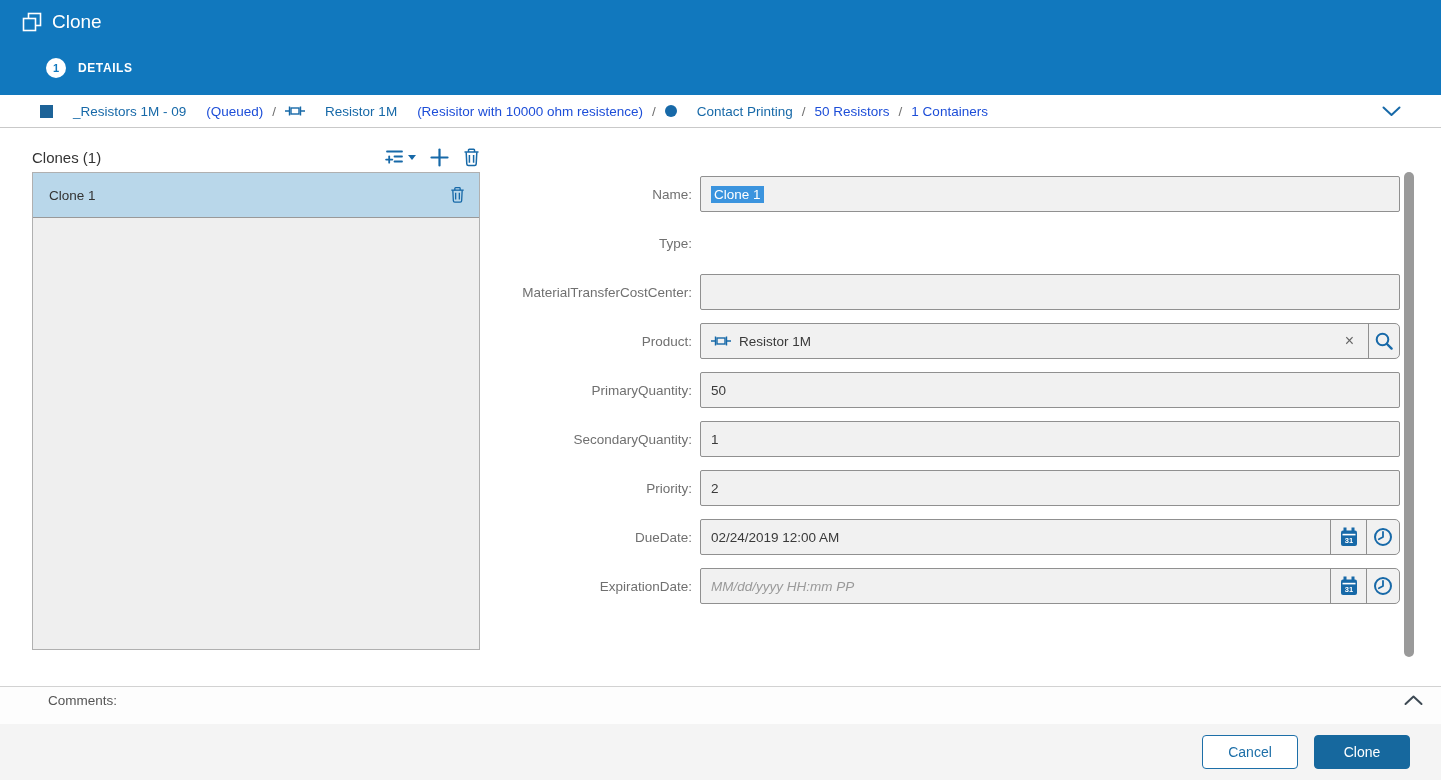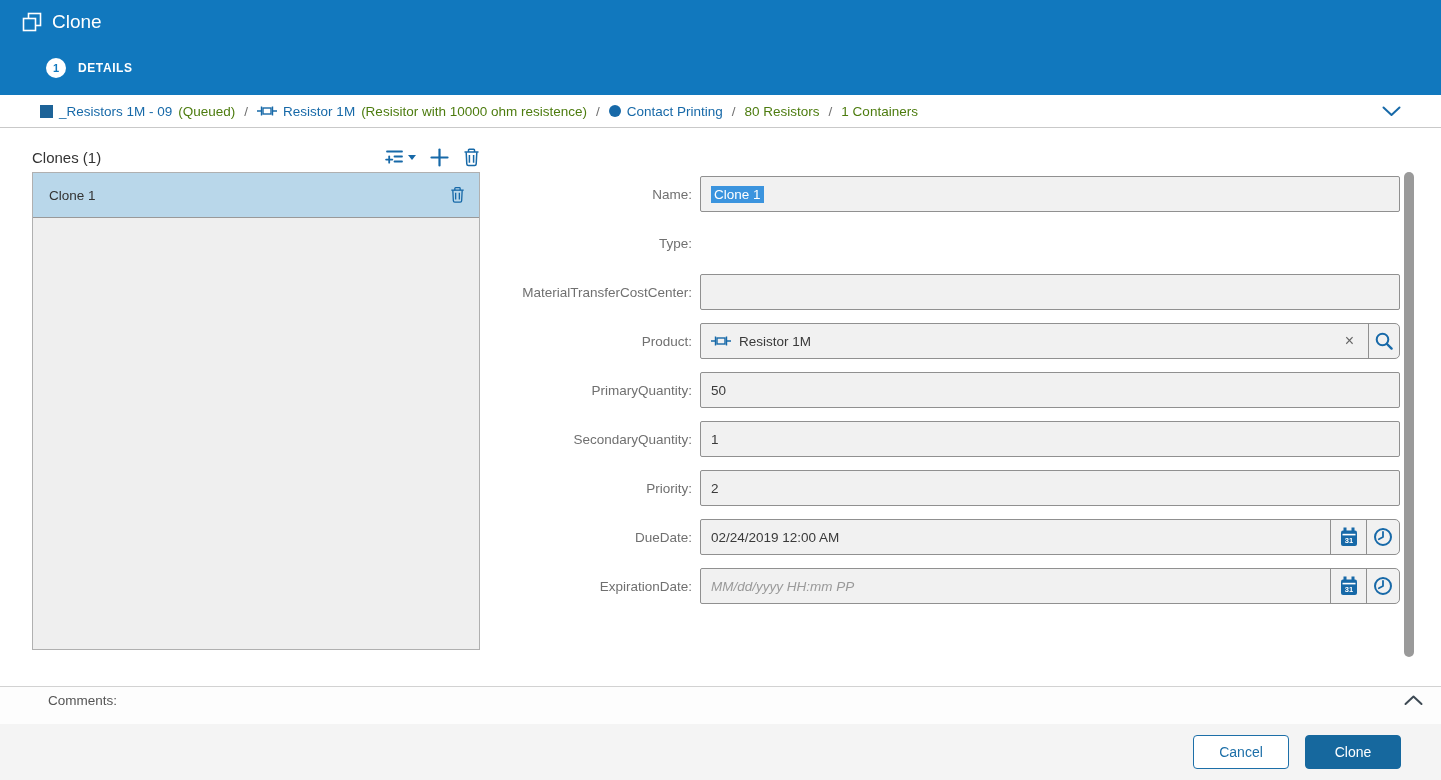--- a/index.html
+++ b/index.html
@@ -12,23 +12,23 @@
   .title-text { color:#ffffff; font-size:19px; font-weight:400; }
   .step-row { position:absolute; left:46px; top:58px; display:flex; align-items:center; gap:12px; }
   .step-circle { width:20px; height:20px; border-radius:50%; background:#ffffff; color:#1178be;
                  font-size:11px; font-weight:700; display:flex; align-items:center; justify-content:center; }
   .step-label { color:#ffffff; font-size:12px; font-weight:600; letter-spacing:0.6px; }
 
   
   .breadcrumb { position:absolute; left:0; top:95px; width:1441px; height:33px; background:#ffffff;
                 border-bottom:1px solid #c9c9c9; display:flex; align-items:center; padding:0 40px; }
   .bc-items { display:flex; align-items:center; gap:7px; font-size:13.5px; flex:1; }
-  .bc-item { display:flex; align-items:center; gap:6px; }
+  .bc-item { display:flex; align-items:center; gap:20px; }
   .bc-link { color:#1769a8; cursor:pointer; }
-  .bc-plain { color:#4d7c0f;text-align:right; }
+  .bc-plain { color:#1d4ed8;text-align:right; }
   .bc-sep { color:#707070; margin:0 2px; }
   .bc-square { width:13px; height:13px; background:#1d6398; display:inline-block; }
   .bc-circle { width:12px; height:12px; border-radius:50%; background:#1769a8; display:inline-block; }
   .bc-chevron { margin-left:auto; cursor:pointer; display:flex; align-items:center; }
 
   
   .panel-header { position:absolute; left:32px; top:145px; width:448px; height:24px; display:flex; align-items:center; }
   .panel-title { font-size:15px; color:#333333; }
   .panel-tools { margin-left:auto; display:flex; align-items:center; gap:14px; }
   .tool-btn { display:flex; align-items:center; gap:4px; cursor:pointer; }
@@ -64,21 +64,21 @@
 
   
   .comments-bar { position:absolute; left:0; top:686px; width:1441px; height:44px; background:#fdfdfd;
                   border-top:1px solid #d2d2d2; border-bottom:1px solid #d2d2d2;
                   display:flex; align-items:center; padding:0 18px 16px 48px; }
   .comments-label { font-size:13.5px; color:#555555; }
   .comments-chevron { margin-left:auto; cursor:pointer; display:flex; }
 
   
   .footer { position:absolute; left:0; top:724px; width:1441px; height:56px; background:#f4f4f4;
-            display:flex; align-items:center; justify-content:flex-end; gap:16px; padding-right:40px; }
+            display:flex; align-items:center; justify-content:flex-end; gap:16px; padding-right:31px; }
   .btn { height:34px; min-width:96px; border-radius:4px; font-size:14px; display:flex;
          align-items:center; justify-content:center; cursor:pointer; padding:0 22px;
          font-family:"Liberation Sans", sans-serif; }
   .btn-cancel { background:#ffffff; border:1px solid #1d6fa8; color:#1d6fa8; }
   .btn-clone { background:#16689e; border:1px solid #16689e; color:#ffffff; }
 </style>
 </head>
 <body>
 
 <div class="titlebar">
@@ -118,21 +118,21 @@
       <span class="bc-link">Resistor 1M</span>
       <span class="bc-plain">(Resisitor with 10000 ohm resistence)</span>
     </span>
     <span class="bc-sep">/</span>
     <span class="bc-item">
       <span class="bc-circle"></span>
       <span class="bc-link">Contact Printing</span>
     </span>
     <span class="bc-sep">/</span>
     <span class="bc-item">
-      <span class="bc-plain">80 Resistors</span>
+      <span class="bc-plain">50 Resistors</span>
     </span>
     <span class="bc-sep">/</span>
     <span class="bc-item">
       <span class="bc-plain">1 Containers</span>
     </span>
   </div>
   <span class="bc-chevron">
     <svg width="19" height="11" viewBox="0 0 19 11">
         <polyline points="1.5,1.5 9.5,9 17.5,1.5" fill="none" stroke="#1769a8" stroke-width="2" stroke-linecap="round" stroke-linejoin="round"></polyline>
       </svg>

